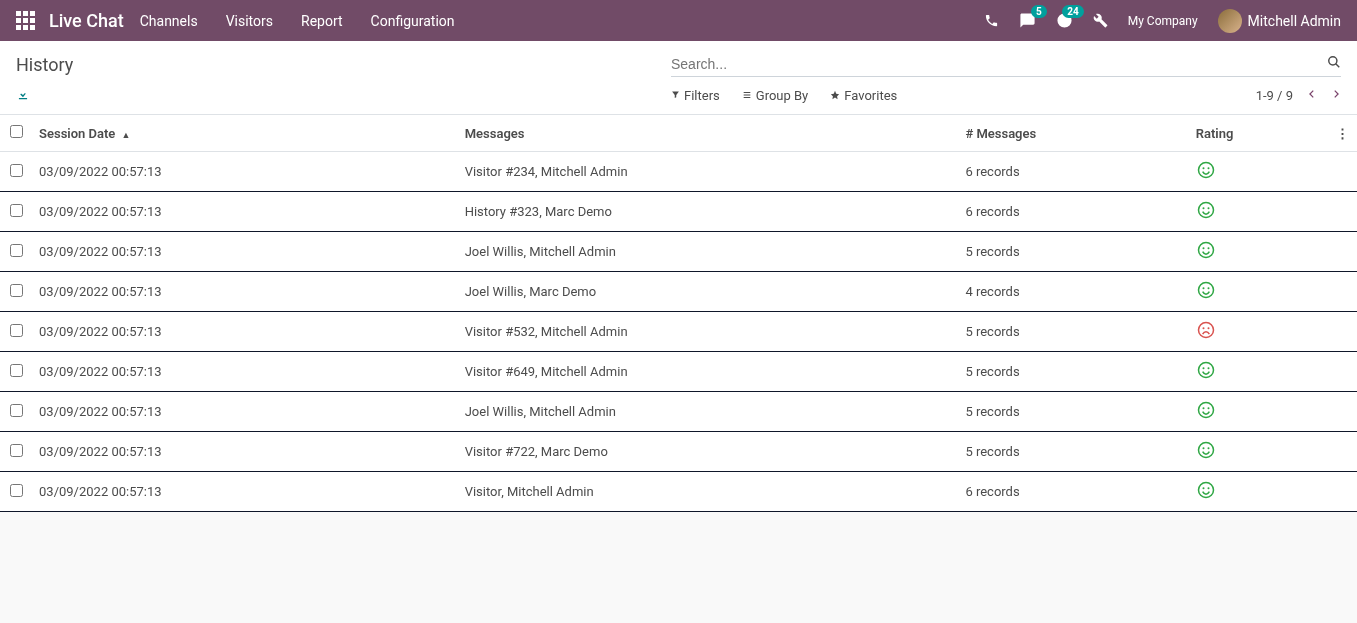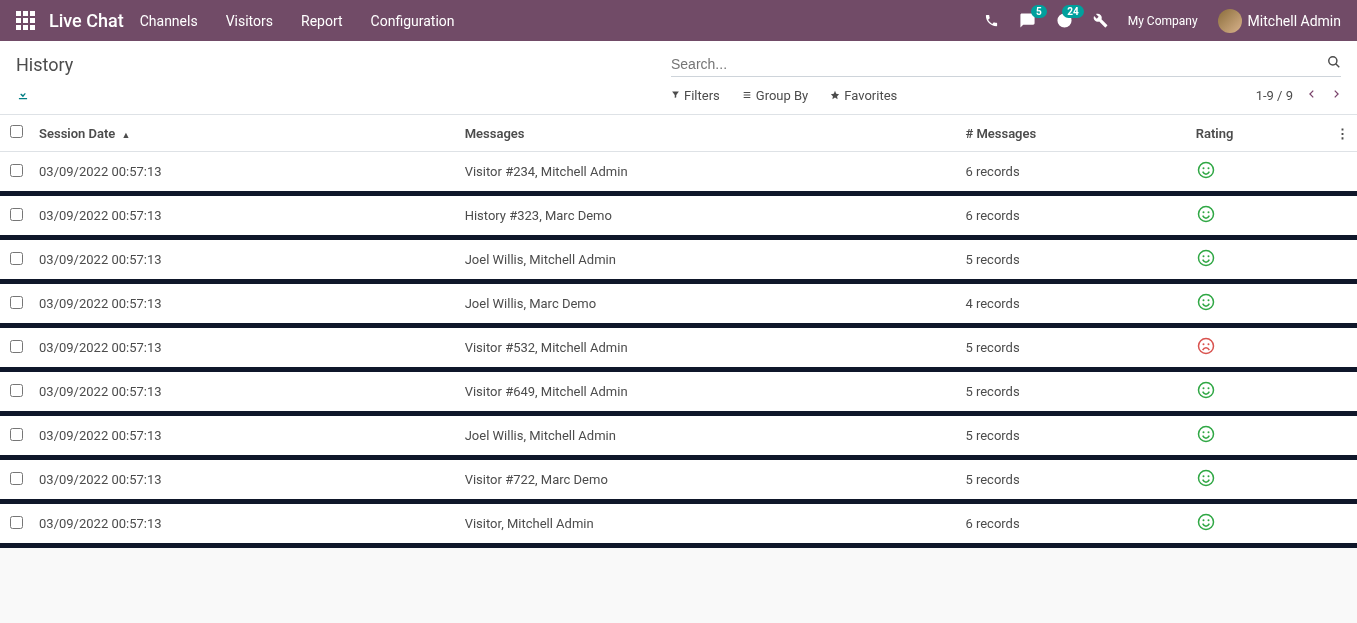--- a/index.html
+++ b/index.html
@@ -30,21 +30,21 @@
 .search-opts { margin-left: auto; display: flex; gap: 22px; width: 670px; }
 .sopt { display: flex; align-items: center; gap: 4px; cursor: pointer; color: #4c4c4c; font-size: 13px; }
 .sopt .mini-icon { font-size: 10px; }
 .pager-area { margin-left: auto; display: flex; align-items: flex-end; gap: 14px; color: #4c4c4c; }
 .pager-area .nav { color: #7a436b; cursor: pointer; }
 
 .table-wrap { background: #fff; }
 table { width: 100%; border-collapse: collapse; border-radius: 19px; }
 thead th { text-align: left; font-weight: 600; font-size: 13px; padding: 10px 8px; border-bottom: 1px solid #dee2e6; border-top: 1px solid #dee2e6; color: #4c4c4c; background: #fff; }
 thead th:first-child, tbody td:first-child { width: 30px; text-align: center; padding-left: 10px; }
-tbody td { padding: 8px 8px; border-bottom: 5px solid #0f172a; font-size: 13px; color: #4c4c4c; }
+tbody td { padding: 8px 8px; border-bottom: 1px solid #0f172a; font-size: 13px; color: #4c4c4c; }
 input[type=checkbox] { width: 13px; height: 13px; cursor: pointer; }
 .sort-caret { font-size: 9px; margin-left: 3px; color: #4c4c4c; }
 .kebab { width: 22px; text-align: center; cursor: pointer; }
 
 .rating-face { width: 20px; height: 20px; }
 .face-happy circle.outer { stroke: #2fa744; stroke-width: 1.8; fill: none; }
 .face-happy .eye { fill: #2fa744; }
 .face-happy .mouth { stroke: #2fa744; stroke-width: 1.8; fill: none; }
 .face-sad circle.outer { stroke: #d9534f; stroke-width: 1.8; fill: none; }
 .face-sad .eye { fill: #d9534f; }

